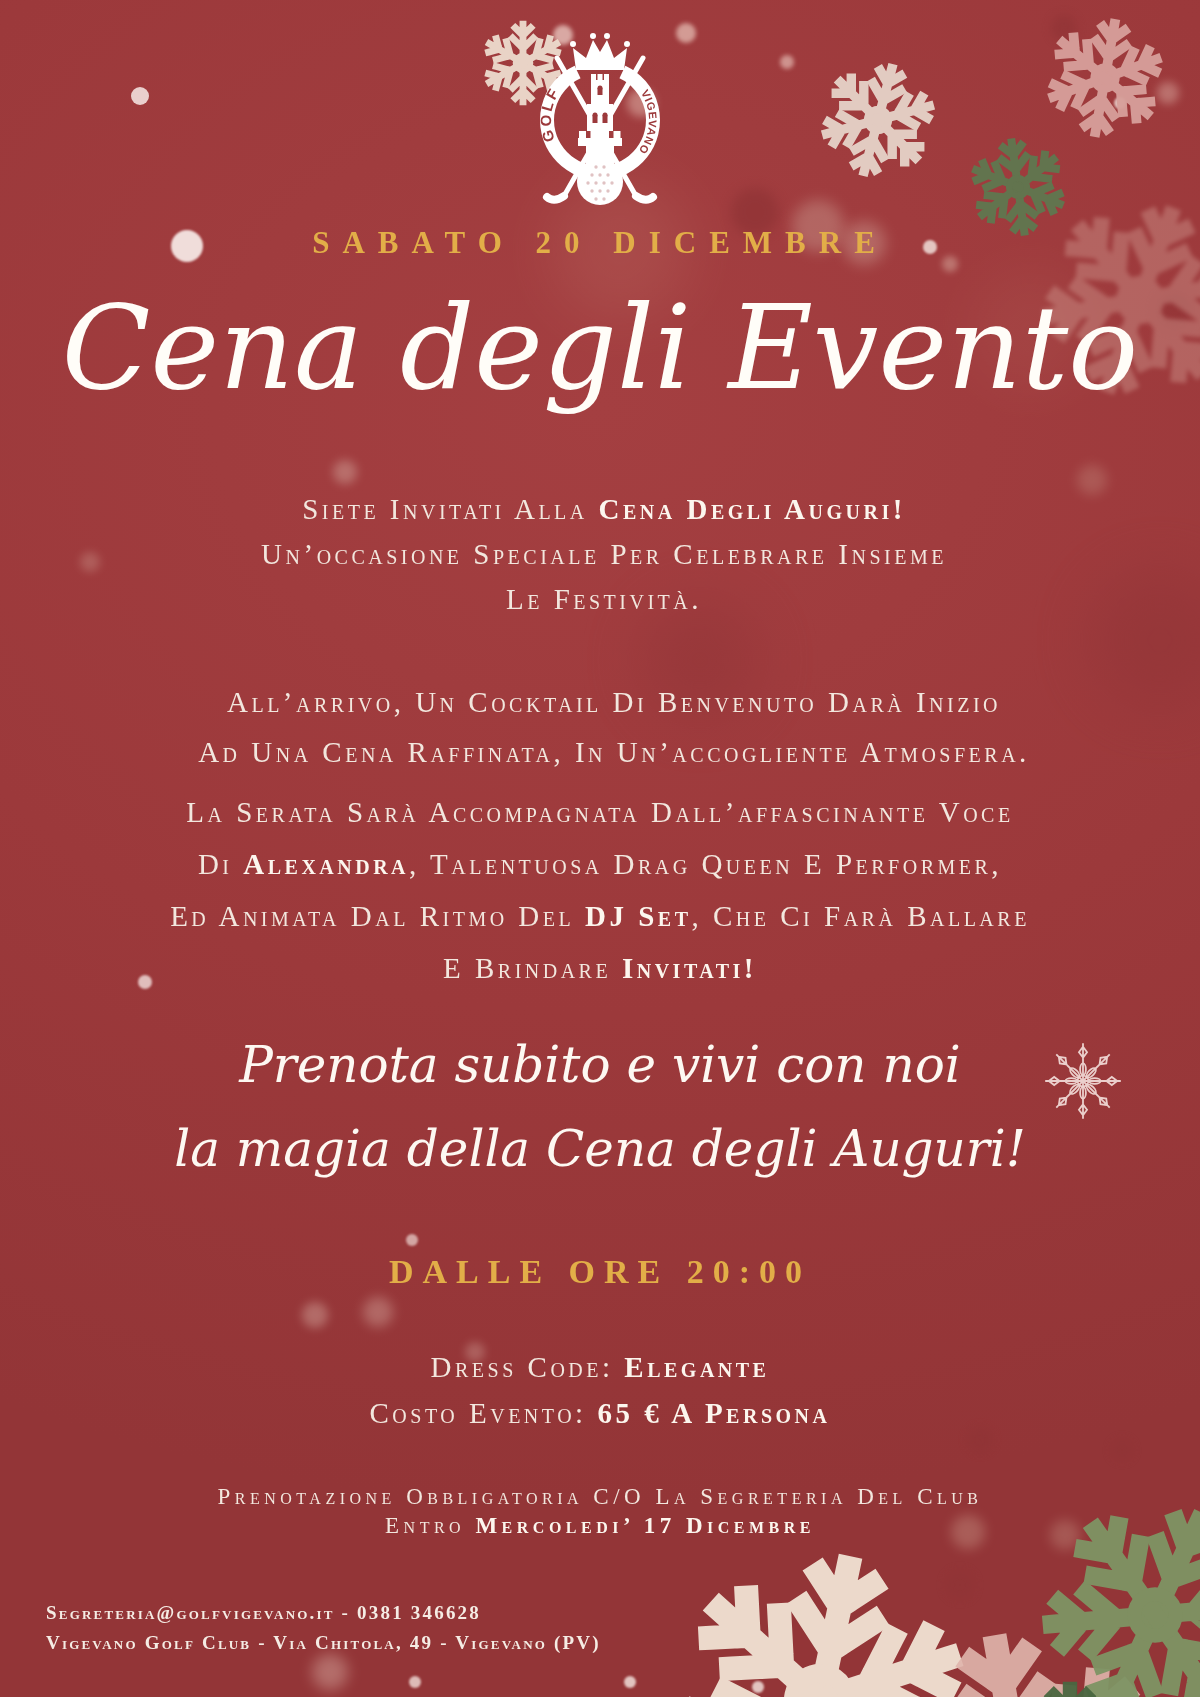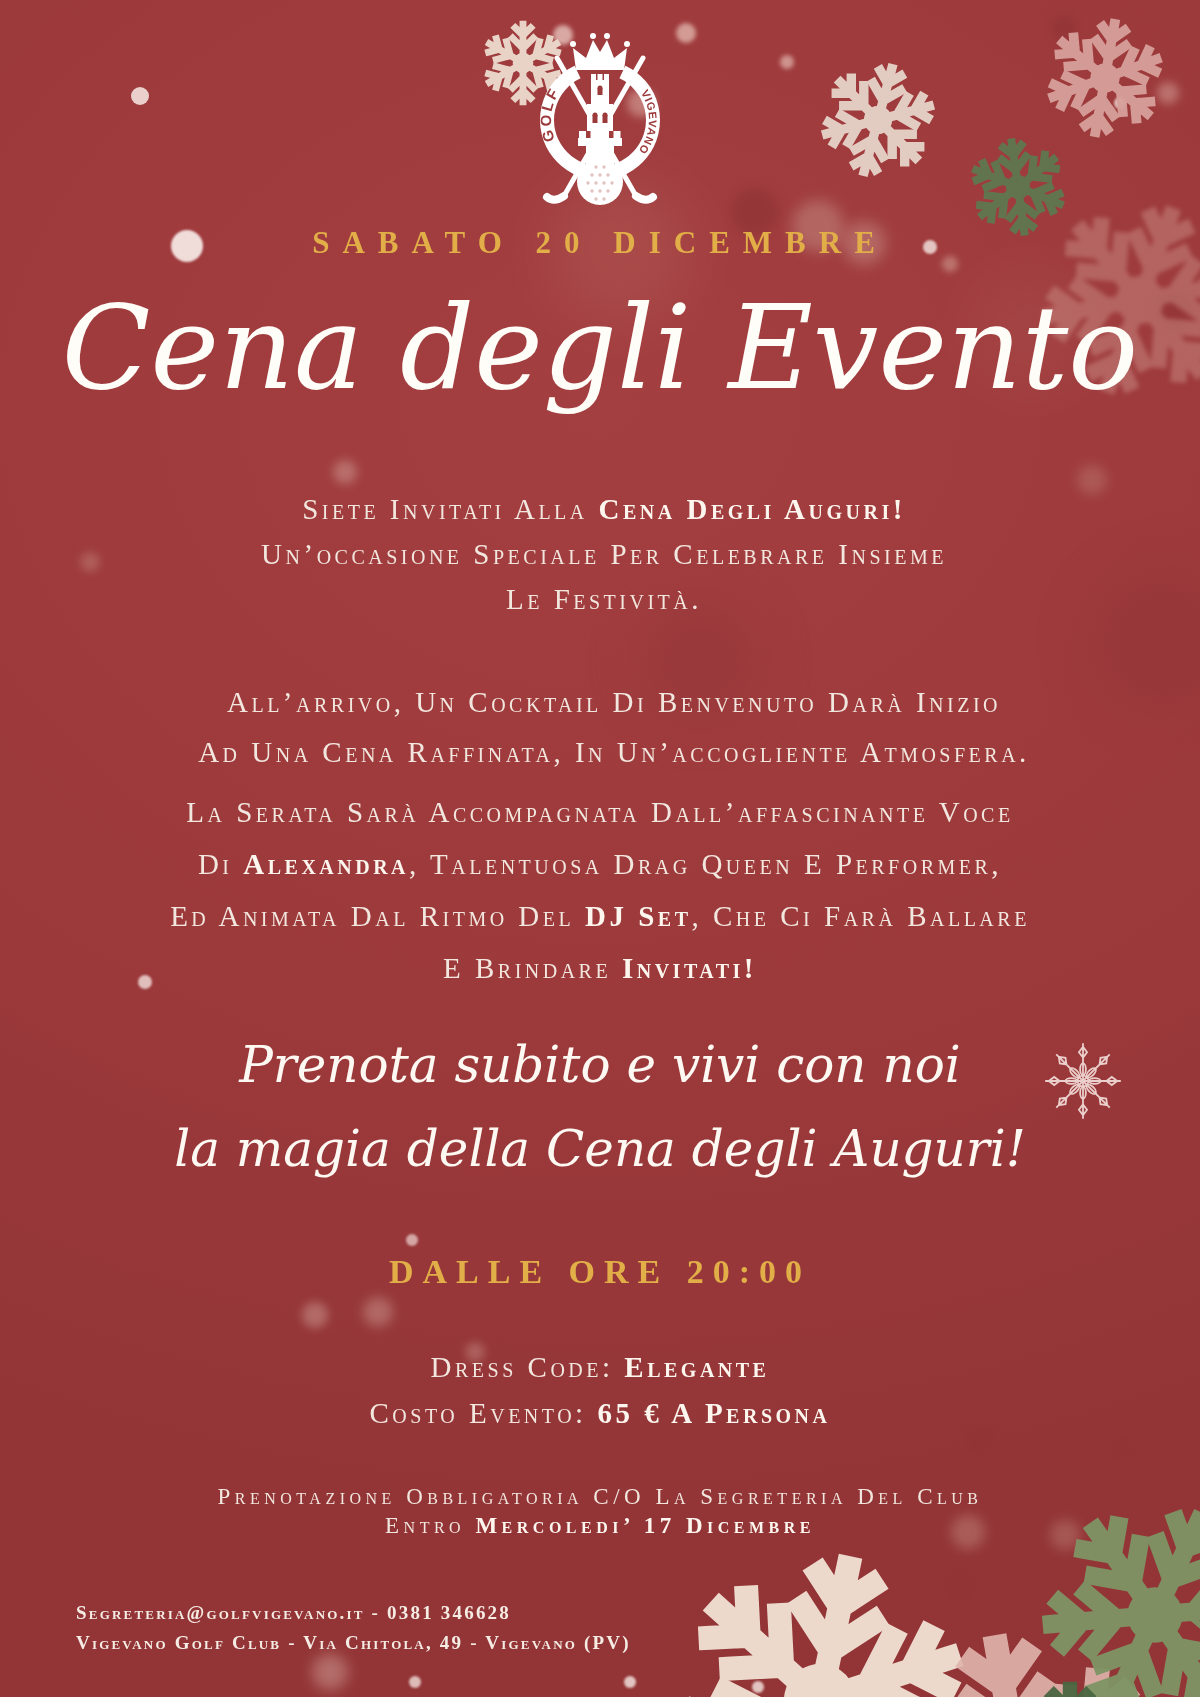--- a/index.html
+++ b/index.html
@@ -22,21 +22,21 @@
   .intro{top:483px;} .intro .line{line-height:45px;}
   .arrival{top:663px;} .arrival .line{line-height:50px;}
   .evening{top:786px;} .evening .line{line-height:52px;}
   .cta{top:1023px;font-style:italic;font-size:50px;line-height:84px;color:#fdf8f2;font-family:"DejaVu Serif",serif;}
   .dalle{top:1252px;font-weight:700;font-size:34px;line-height:40px;letter-spacing:9px;color:#e2ae48;}
   .details{top:1344px;} .details .line{line-height:46px;}
   .booking{top:1482px;font-size:23px;letter-spacing:4.5px;} .booking .line{line-height:29px;}
   .gold{color:#e2ae48;}
   .footer{position:absolute;left:46px;top:1598px;text-align:left;font-variant:small-caps;
           font-weight:700;color:#f5ece4;font-size:19px;letter-spacing:2.2px;}
-  .footer .line{line-height:30px;margin-left:30px;}
+  .footer .line{line-height:30px;}
   .logo{position:absolute;left:500px;top:20px;width:200px;height:205px;}
   .hidden-defs{position:absolute;width:0;height:0;overflow:hidden;}
 </style>
 </head>
 <body>
 
 <svg class="hidden-defs" aria-hidden="true">
   <defs>
     <g id="flake6" stroke="currentColor" fill="none" stroke-width="8" stroke-linecap="square">
       <g>

